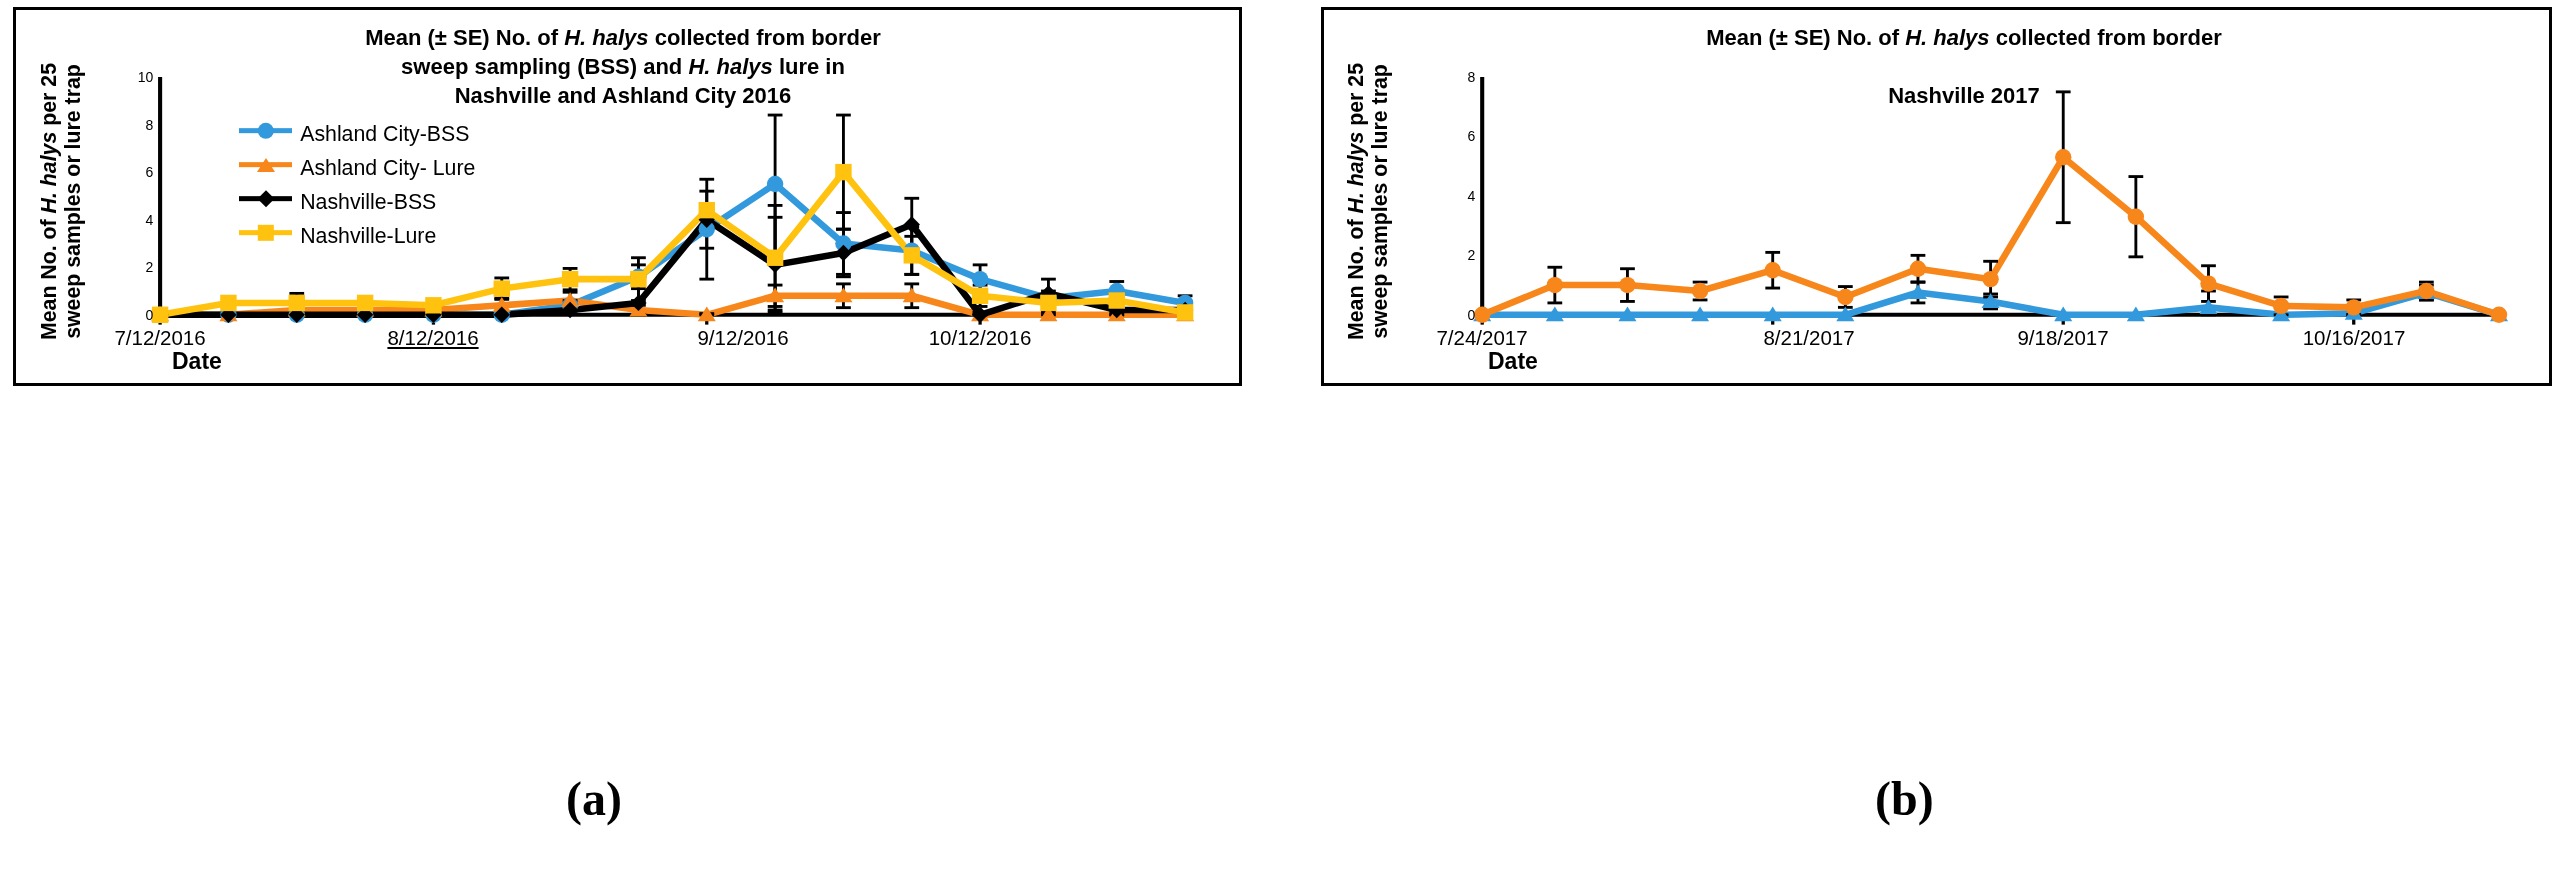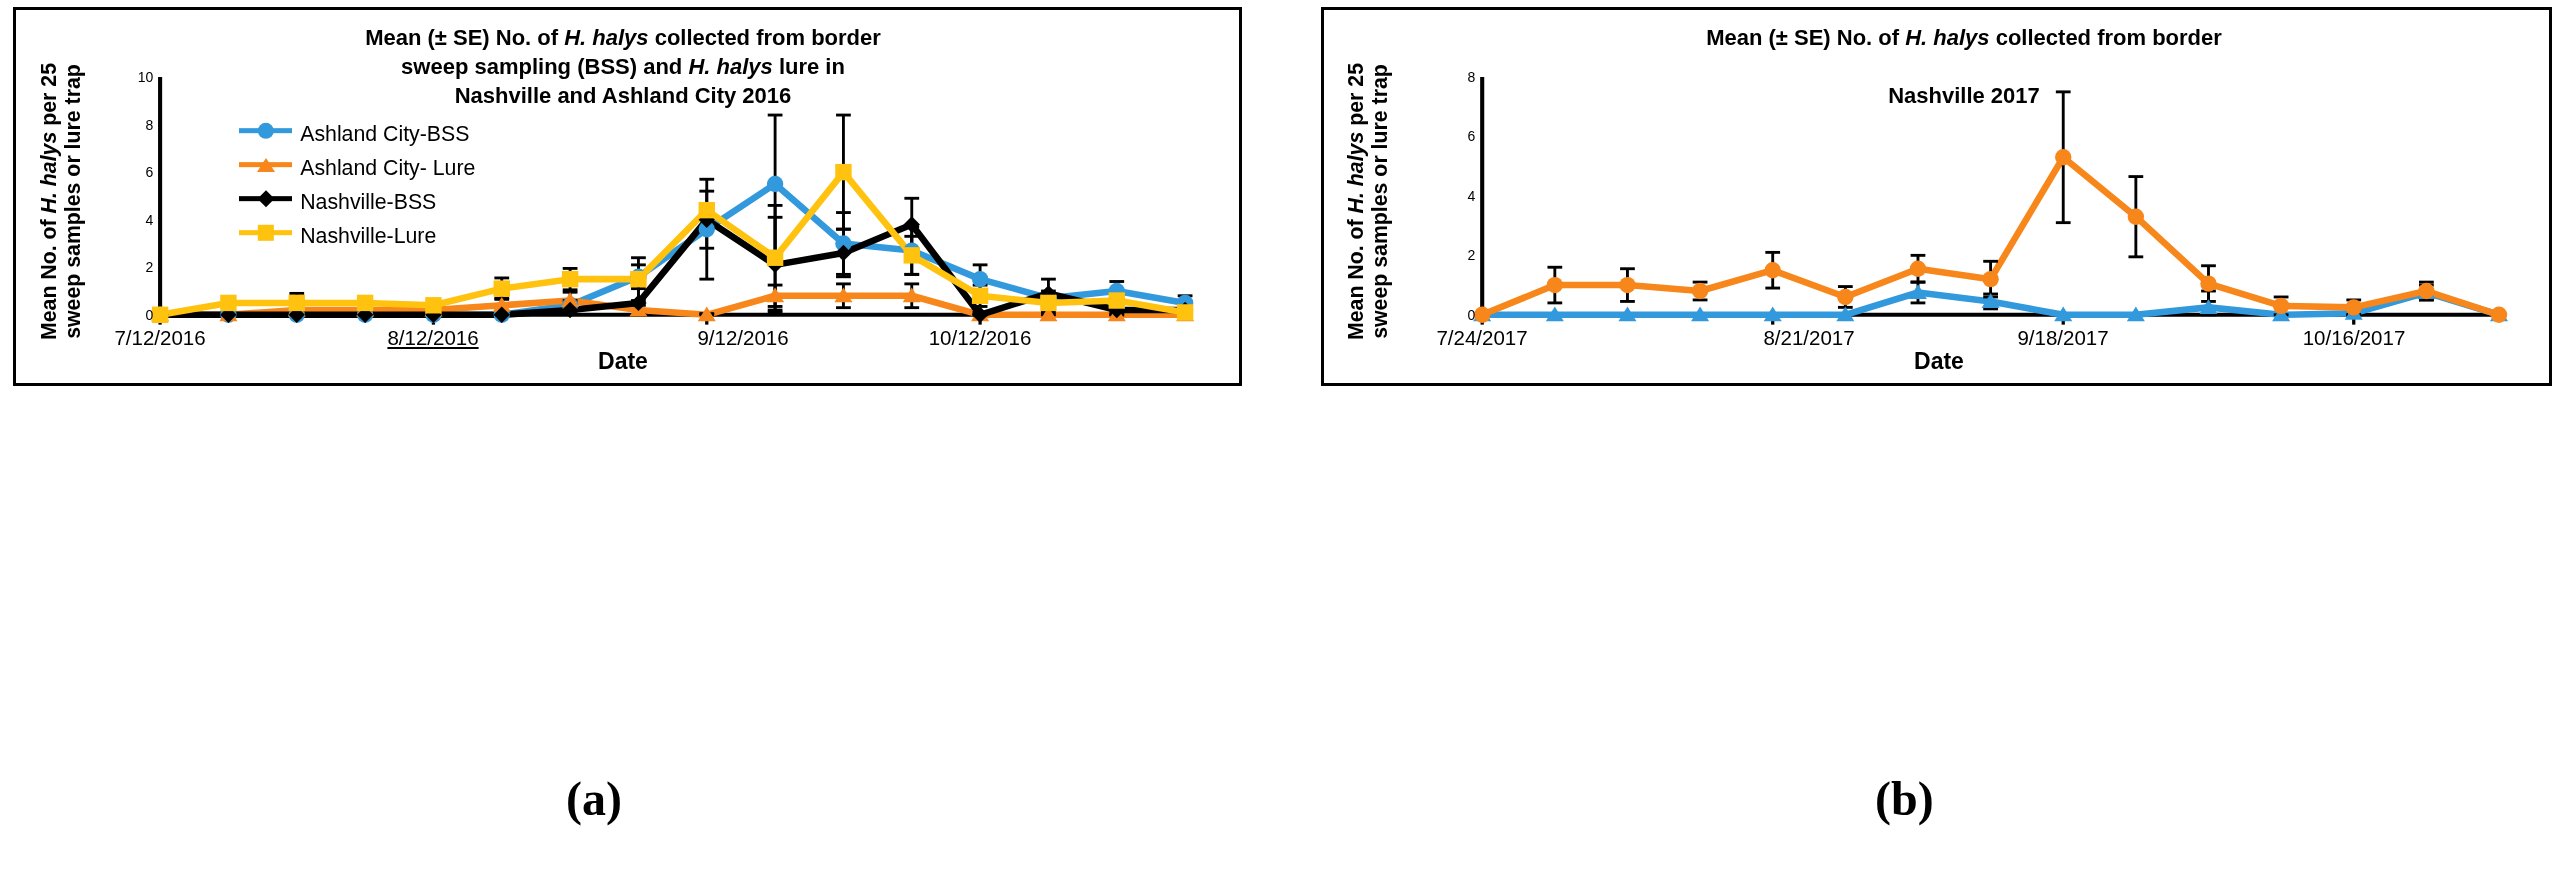--- a/index.html
+++ b/index.html
@@ -21,21 +21,21 @@
   .ttl-b{left:156px;top:14.8px;width:968px;}
   .chart-title i{font-style:italic;}
 
   .ylabel{position:absolute;transform:rotate(-90deg);transform-origin:left top;
     font-weight:bold;font-size:21.3px;color:#000;white-space:nowrap;text-align:center;
     font-family:"Liberation Sans",sans-serif;}
   .ylabel i{font-style:italic;}
   .ylab-a{left:21.3px;top:368px;width:353px;line-height:1.15;}
   .ylab-b{left:19.7px;top:368px;width:353px;line-height:1.15;}
 
-  .xlabel{position:absolute;font-weight:bold;font-size:23px;color:#000;text-align:center;}
+  .xlabel{position:absolute;font-weight:bold;font-size:23px;color:#000;text-align:left;}
   .xlab-a{left:156px;top:338px;width:902px;}
   .xlab-b{left:164px;top:338px;width:902px;}
 
   .plot{position:absolute;}
   .plot-a{left:144px;top:67px;width:1025px;height:238px;}
   .plot-b{left:158px;top:67px;width:1017px;height:238px;}
 
   .ytick{position:absolute;right:100%;margin-right:6.6px;transform:translateY(-50%);
     font-size:14px;color:#000;white-space:nowrap;font-family:"Liberation Sans",sans-serif;}
 

